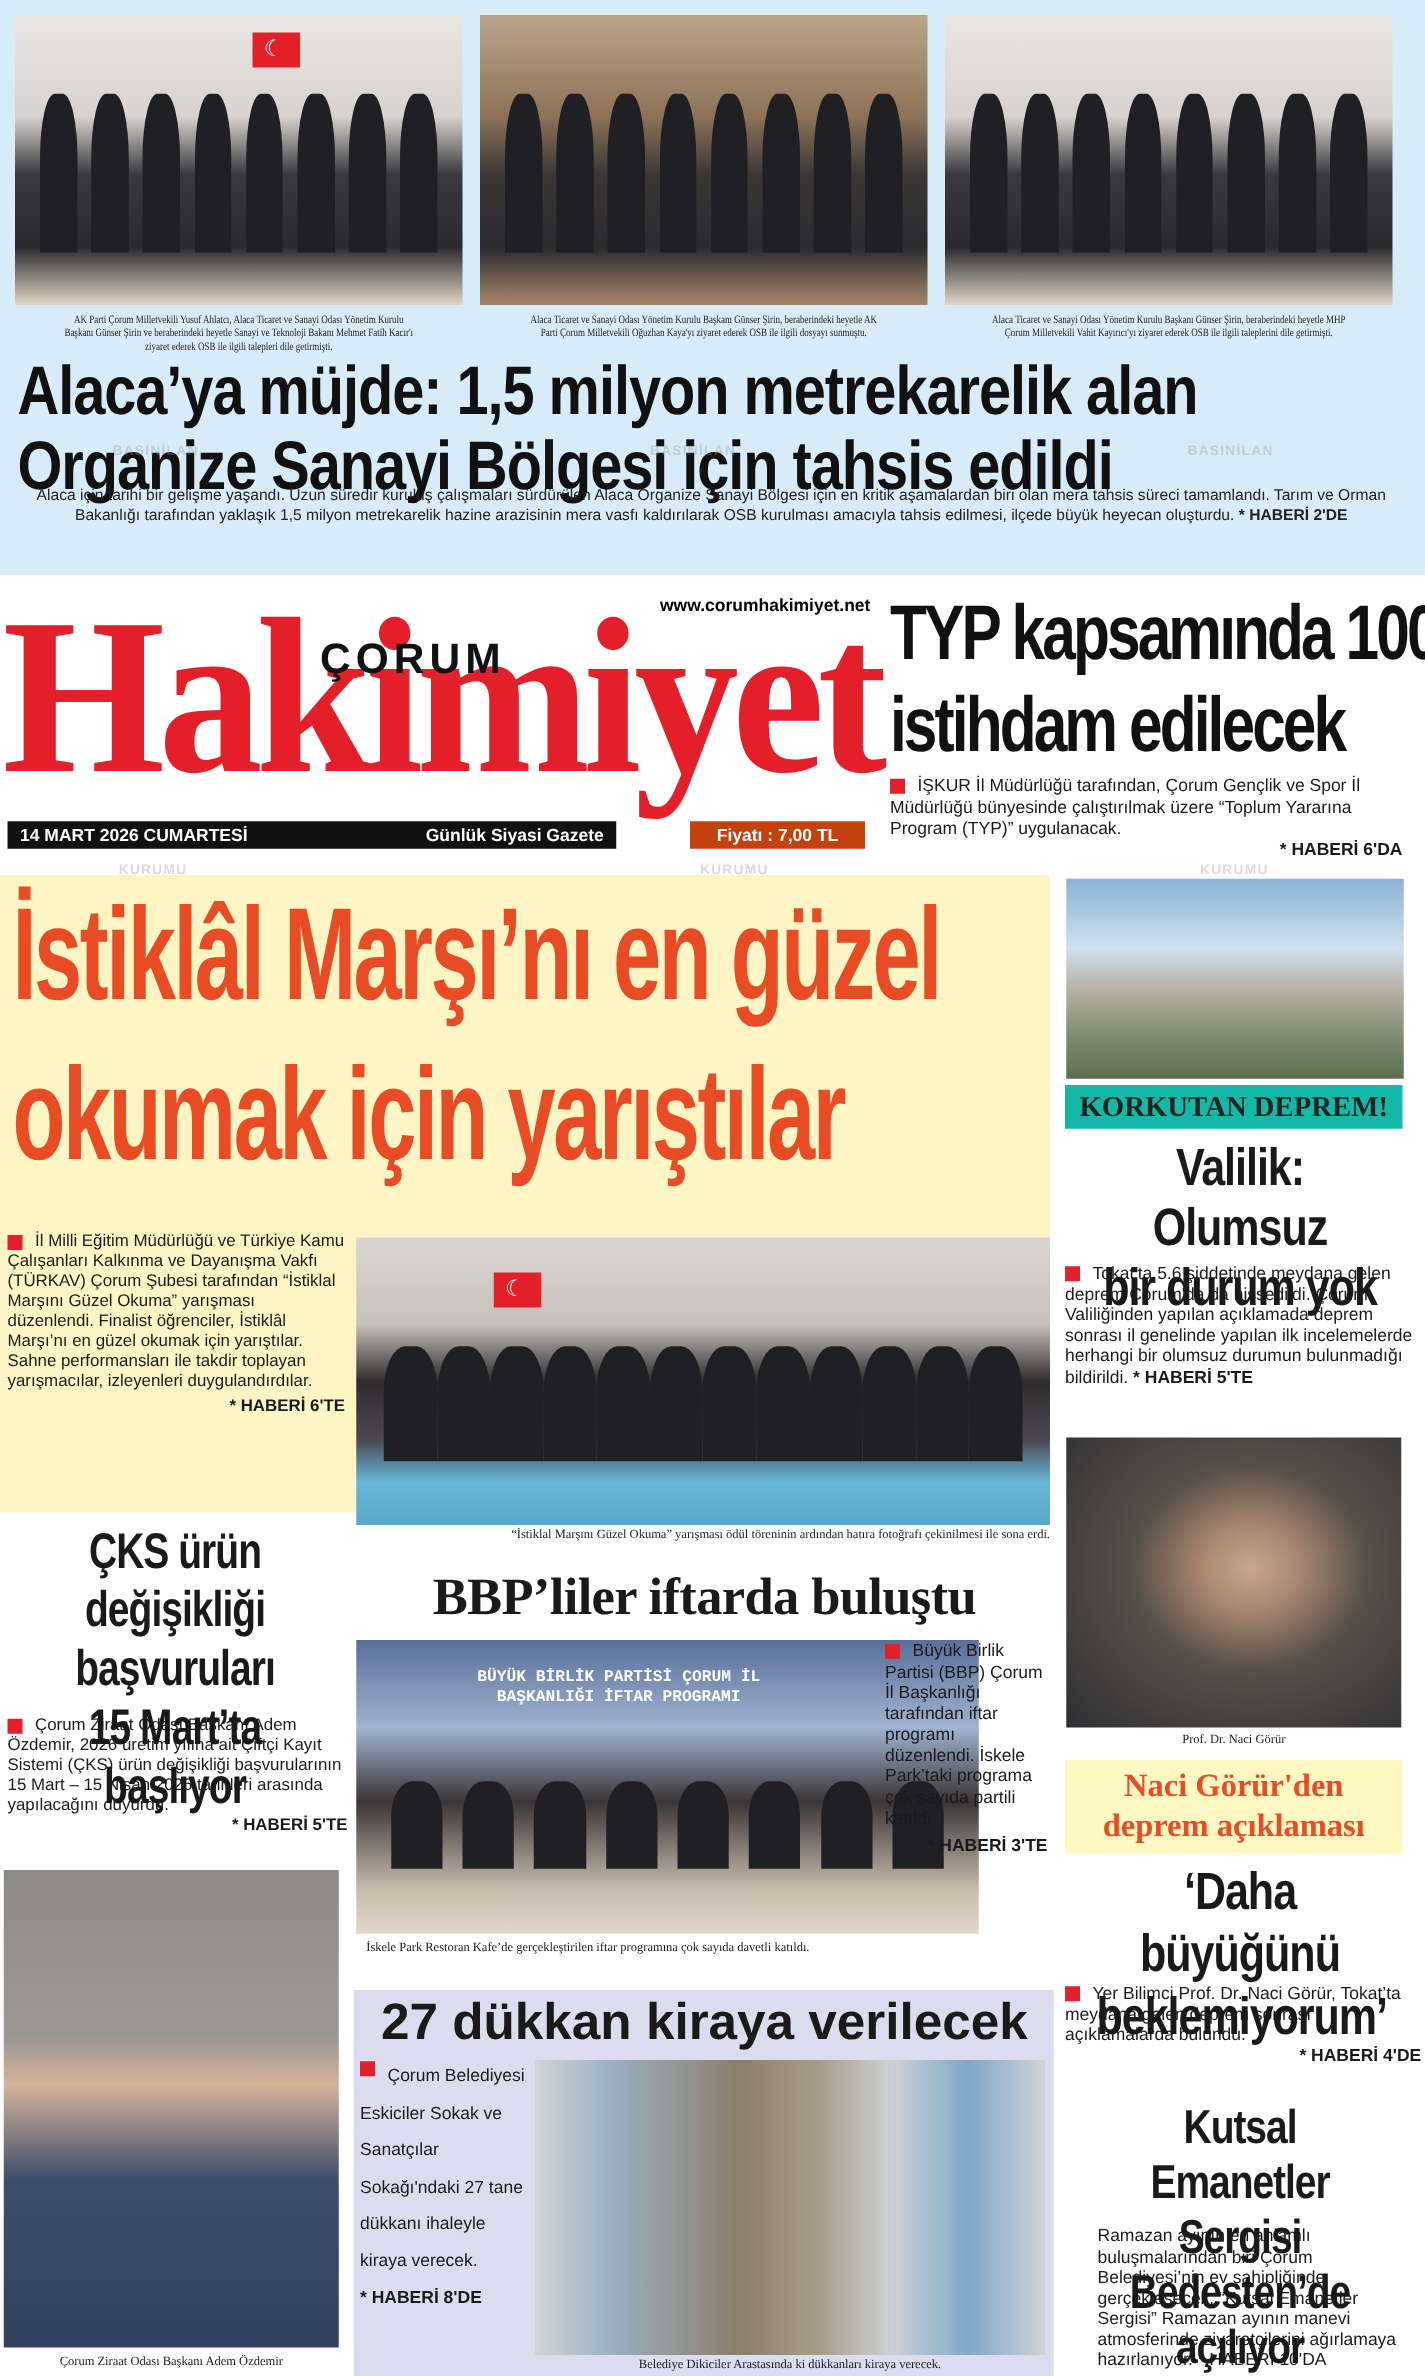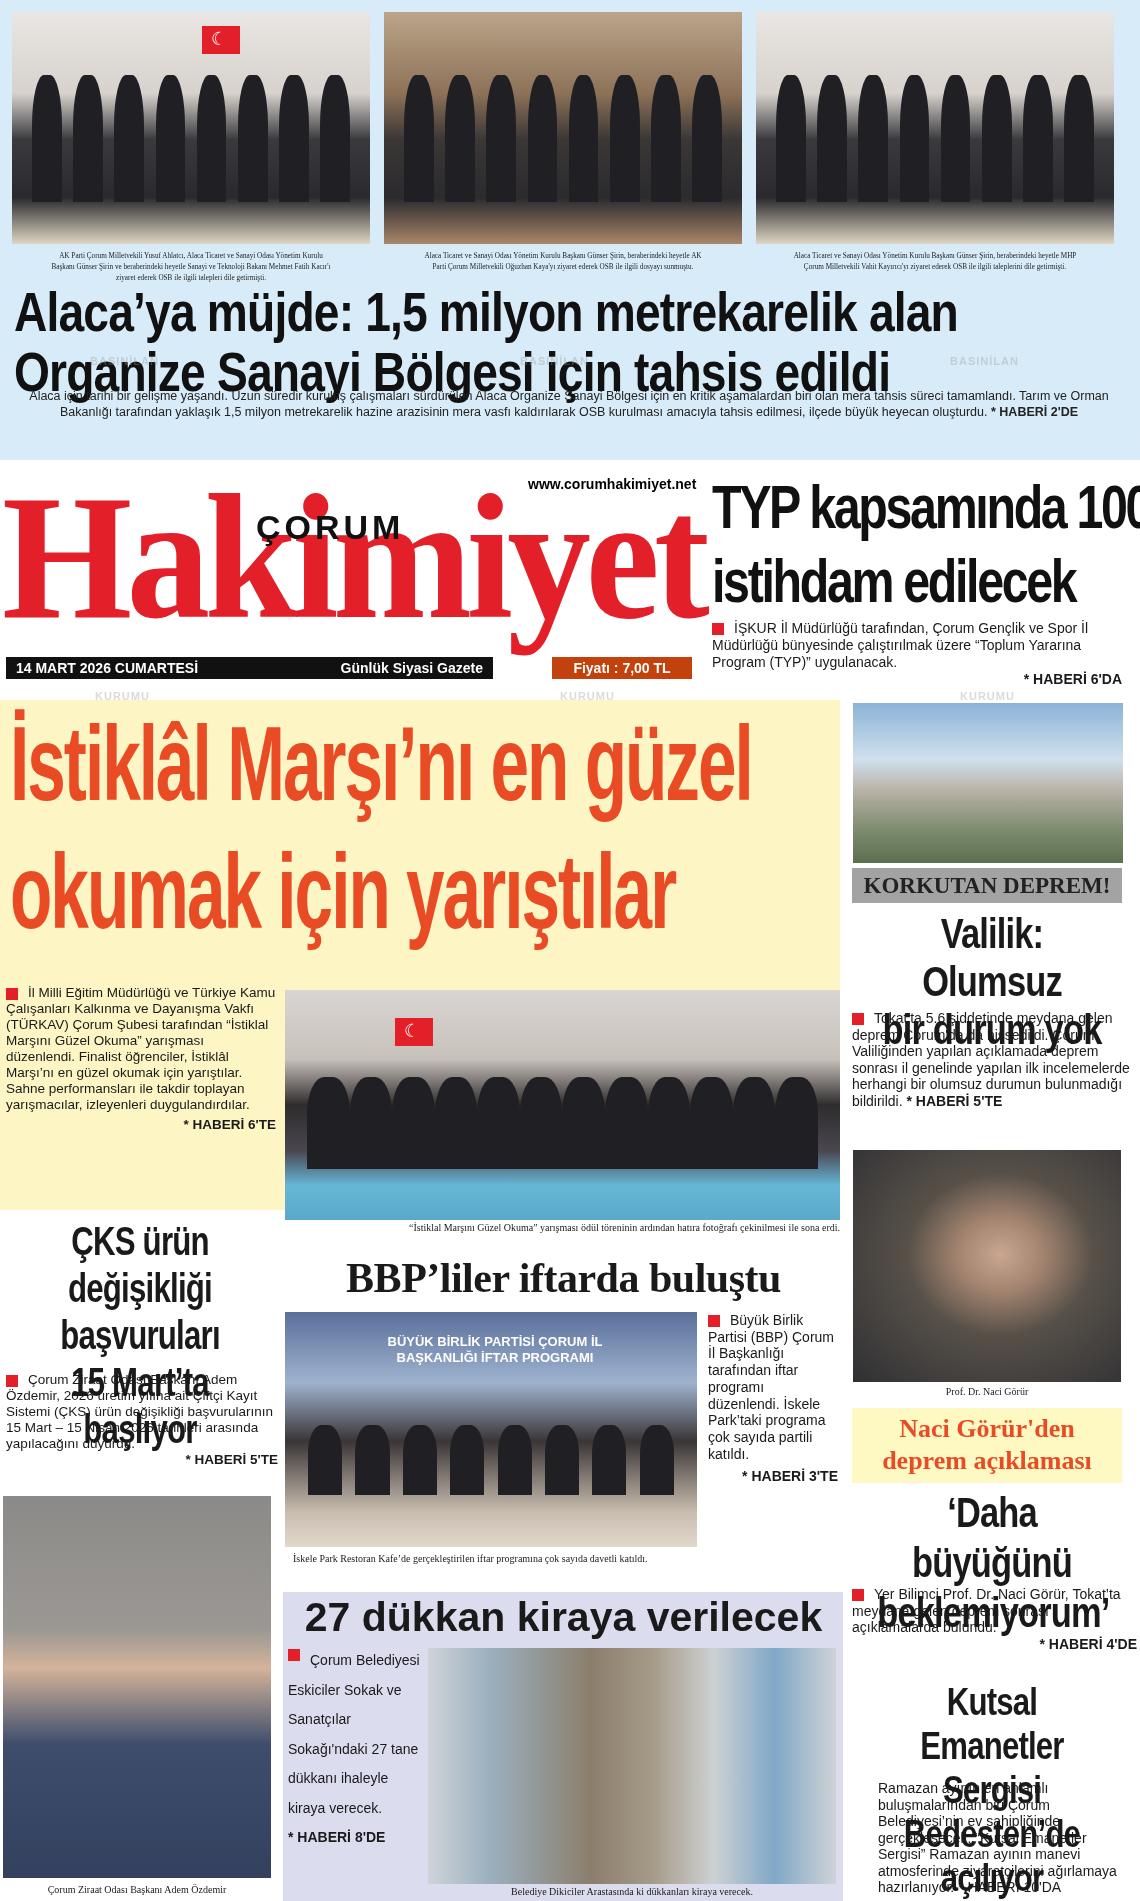--- a/index.html
+++ b/index.html
@@ -31,42 +31,42 @@
 
   
   #istiklal-bg { left: 0; top: 700px; width: 840px; height: 510px; background: #fdf5c4; }
   #istiklal-headline { left: 10px; top: 700px; width: 820px; font-size: 105px; line-height: 128px; font-weight: bold; color: #e94b25; letter-spacing: -3px; white-space: nowrap; transform: scaleX(0.66); transform-origin: left top; }
   #istiklal-body { left: 6px; top: 985px; width: 270px; font-size: 13.5px; line-height: 16px; }
   #istiklal-photo { left: 285px; top: 990px; width: 555px; height: 230px; }
   #istiklal-caption { left: 285px; top: 1222px; width: 555px; font-size: 10px; text-align: right; }
 
   
   #deprem-photo { left: 853px; top: 703px; width: 270px; height: 160px; }
-  #korkutan { left: 852px; top: 868px; width: 270px; height: 35px; background: #a3a3a3; font-family: "Liberation Serif", serif; font-size: 23px; font-weight: bold; text-align: center; line-height: 35px; color: #222; }
+  #korkutan { left: 852px; top: 868px; width: 270px; height: 35px; background: #14b8a6; font-family: "Liberation Serif", serif; font-size: 23px; font-weight: bold; text-align: center; line-height: 35px; color: #222; }
   #valilik-headline { left: 852px; top: 910px; width: 280px; font-size: 42px; line-height: 48px; font-weight: bold; text-align: center; letter-spacing: -1px; transform: scaleX(0.82); transform-origin: center top; }
   #valilik-body { left: 852px; top: 1010px; width: 285px; font-size: 14px; line-height: 16.5px; }
 
   #gorur-photo { left: 853px; top: 1150px; width: 268px; height: 232px; }
   #gorur-caption { left: 853px; top: 1386px; width: 268px; font-size: 10px; text-align: center; }
   #gorur-kicker { left: 852px; top: 1408px; width: 270px; height: 75px; background: #fef9c3; font-family: "Liberation Serif", serif; font-size: 26px; line-height: 32px; font-weight: bold; text-align: center; color: #e94b25; padding-top: 5px; }
   #gorur-headline { left: 852px; top: 1488px; width: 280px; font-size: 42px; line-height: 50px; font-weight: bold; text-align: center; letter-spacing: -1px; transform: scaleX(0.82); transform-origin: center top; }
   #gorur-body { left: 852px; top: 1586px; width: 285px; font-size: 14px; line-height: 16.5px; }
 
   #kutsal-headline { left: 852px; top: 1680px; width: 280px; font-size: 38px; line-height: 44px; font-weight: bold; text-align: center; letter-spacing: -1px; transform: scaleX(0.82); transform-origin: center top; }
   #kutsal-body { left: 878px; top: 1780px; width: 255px; font-size: 14px; line-height: 16.5px; }
 
   
   #cks-headline { left: 0; top: 1218px; width: 280px; font-size: 40px; line-height: 47px; font-weight: bold; text-align: center; letter-spacing: -1px; transform: scaleX(0.78); transform-origin: center top; }
   #cks-body { left: 6px; top: 1372px; width: 272px; font-size: 13.5px; line-height: 16px; }
   #ozdemir-photo { left: 3px; top: 1496px; width: 268px; height: 382px; }
   #ozdemir-caption { left: 3px; top: 1884px; width: 268px; font-size: 10px; text-align: center; }
 
   
   #bbp-headline { left: 286px; top: 1254px; width: 555px; font-family: "Liberation Serif", serif; font-size: 42px; line-height: 48px; font-weight: bold; text-align: center; letter-spacing: -0.5px; }
-  #bbp-photo { left: 285px; top: 1312px; width: 412px; height: 235px; }
+  #bbp-photo { left: 285px; top: 1312px; width: 498px; height: 235px; font-family: Liberation Mono, monospace; }
   #bbp-caption { left: 285px; top: 1553px; width: 412px; font-size: 10px; text-align: left; padding-left: 8px; }
   #bbp-body { left: 708px; top: 1312px; width: 130px; font-size: 14px; line-height: 16.7px; }
 
   
   #dukkan-bg { left: 283px; top: 1592px; width: 560px; height: 309px; background: #dcdcef; }
   #dukkan-headline { left: 286px; top: 1592px; width: 555px; font-size: 41px; line-height: 50px; font-weight: bold; text-align: center; letter-spacing: 0; }
   #dukkan-body { left: 288px; top: 1646px; width: 140px; font-size: 14px; line-height: 29.5px; }
   #dukkan-photo { left: 428px; top: 1648px; width: 408px; height: 236px; }
   #dukkan-caption { left: 428px; top: 1886px; width: 408px; font-size: 10px; text-align: center; }
 

